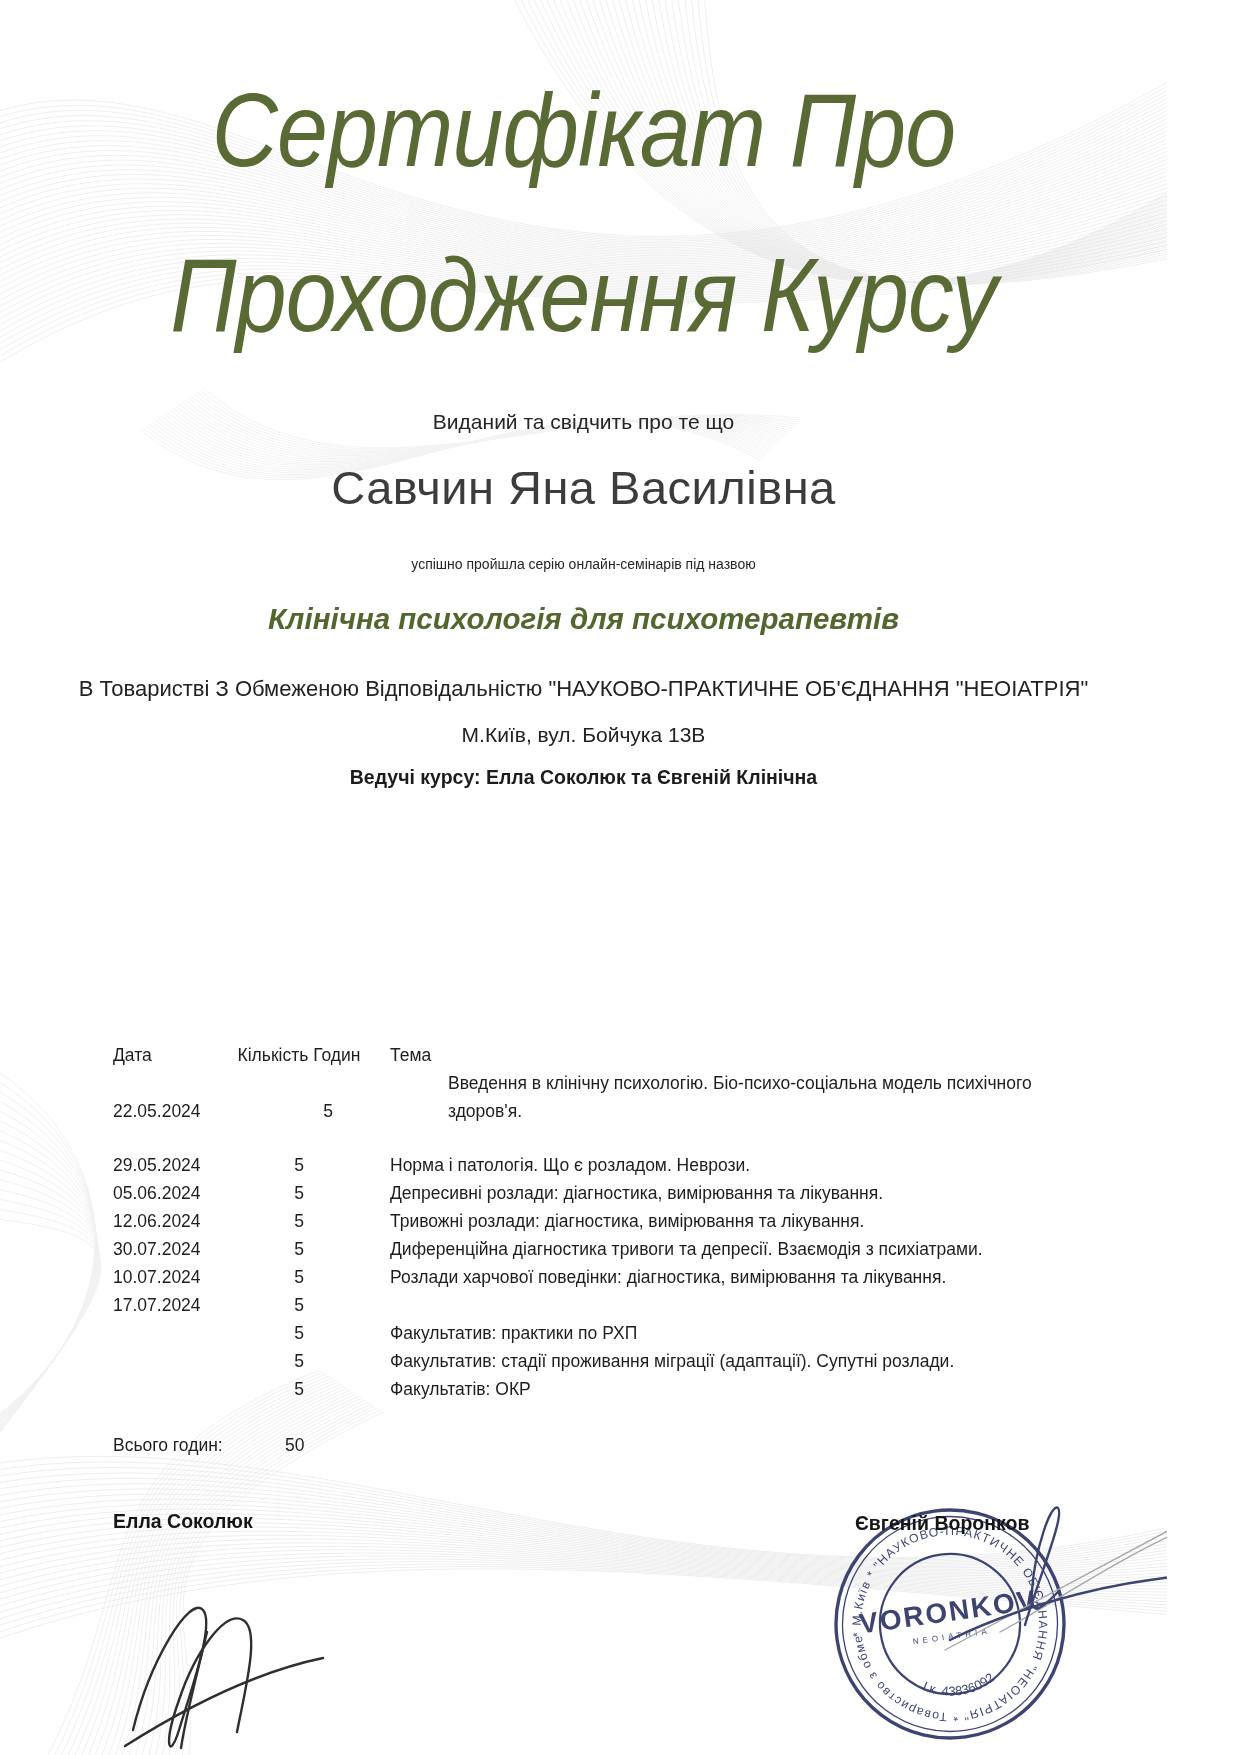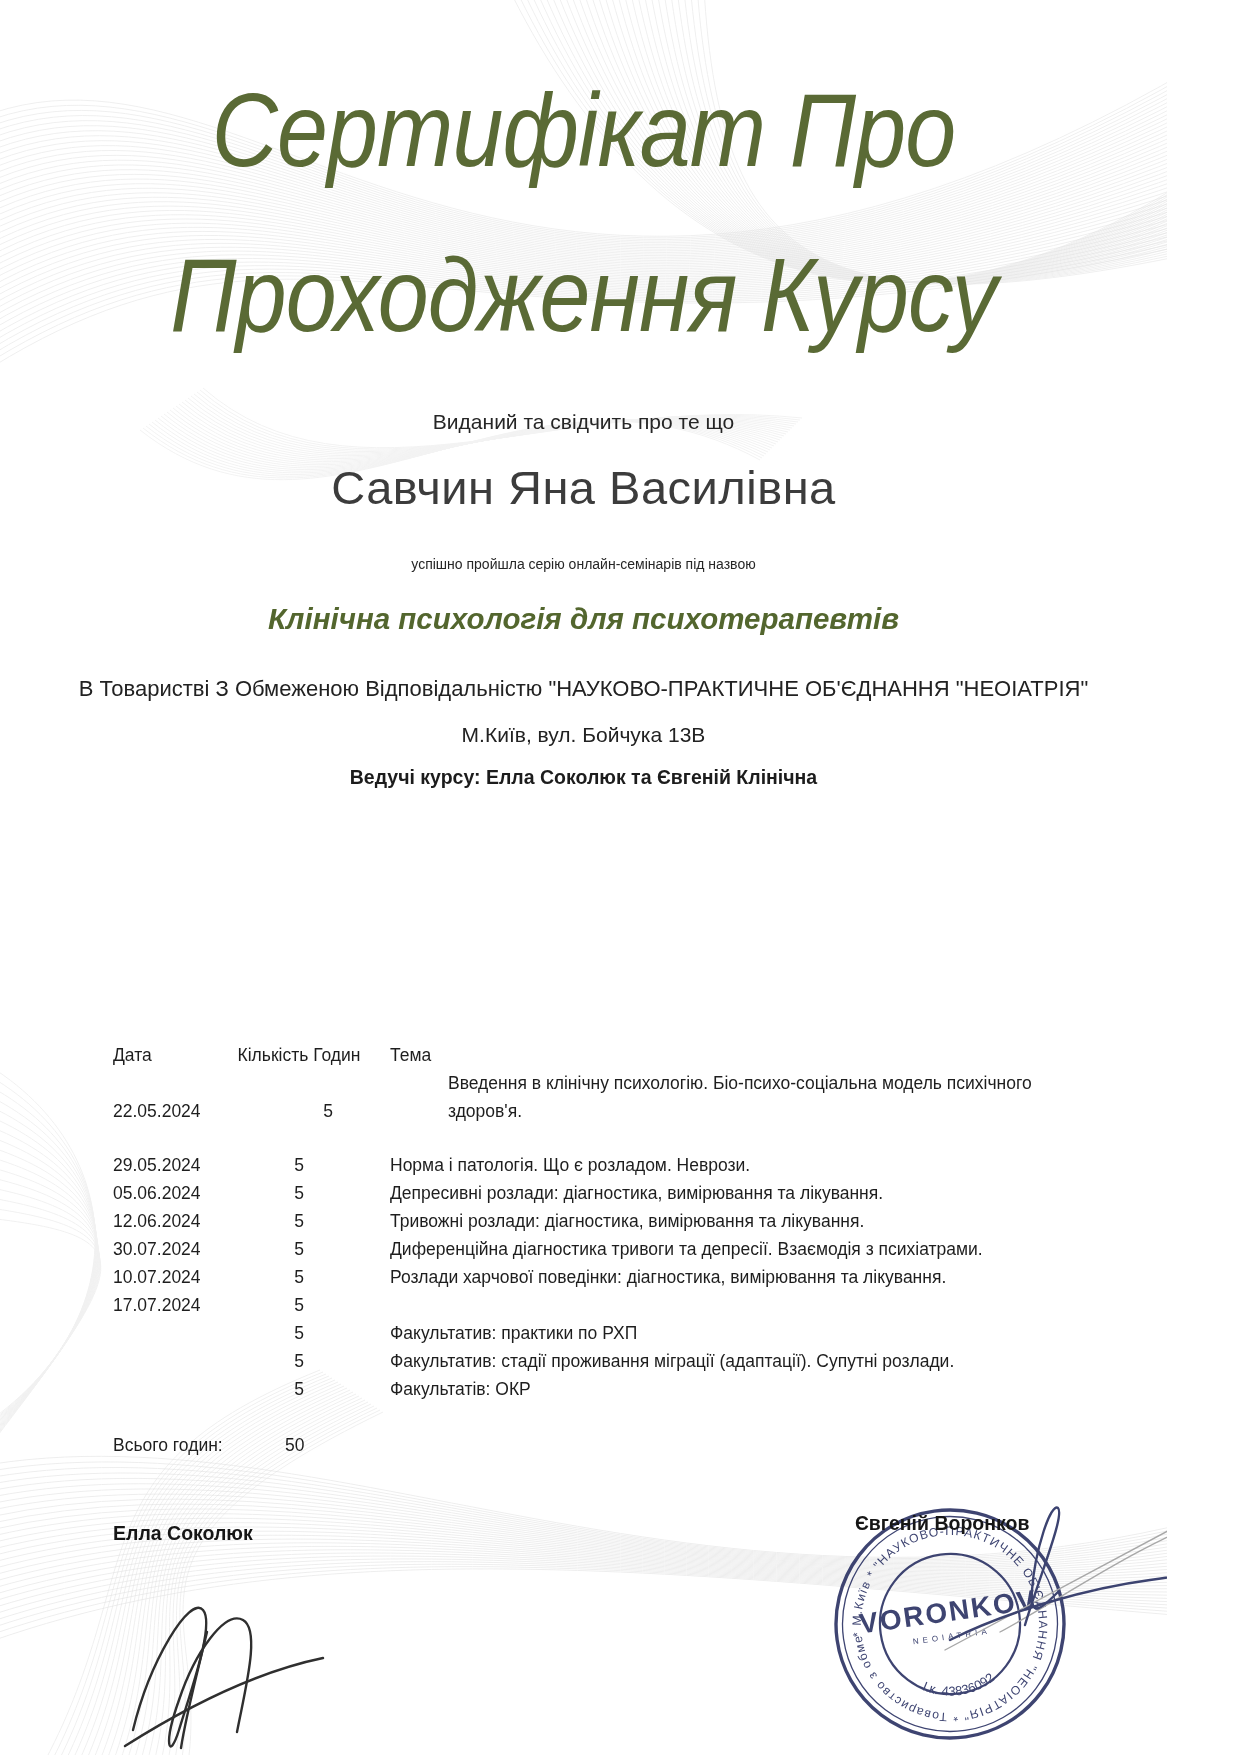--- a/index.html
+++ b/index.html
@@ -37,21 +37,21 @@
   }
   .trow{display:flex;align-items:flex-end;}
   .c-date{width:120px;flex:none;}
   .c-hours{width:132px;flex:none;text-align:center;margin-right:25px;}
   .c-topic{width:640px;flex:none;}
   #table-rows .trow:first-child{margin-bottom:26px;gap:29px;}
   .total{margin-top:28px;}
   .total .t-label{width:172px;flex:none;}
   
   .sig-name{position:absolute;font-size:19.5px;font-weight:bold;color:#161616;z-index:4;}
-  #sig-name-left{left:113px;top:1510px;margin-top:12px;}
+  #sig-name-left{left:113px;top:1510px;}
   #sig-name-right{left:855px;top:1512px;}
   .sigsvg{position:absolute;z-index:5;}
   .sig-stroke{fill:none;stroke:#2f2f2f;stroke-width:2.4;stroke-linecap:round;stroke-linejoin:round;}
   .sig-stroke-blue{fill:none;stroke:#3c4370;stroke-width:2.4;stroke-linecap:round;stroke-linejoin:round;}
   .sig-stroke-gray{fill:none;stroke:#a8a8a8;stroke-width:1.4;stroke-linecap:round;}
   #stamp{position:absolute;left:830px;top:1504px;z-index:3;opacity:.92;}
   .stamp-circle{fill:none;stroke:var(--stamp-navy);}
   .stamp-text{fill:var(--stamp-navy);font-family:"Liberation Sans",sans-serif;}
   #corner-mark{
     position:absolute;left:1183px;top:6px;width:20px;height:16px;

